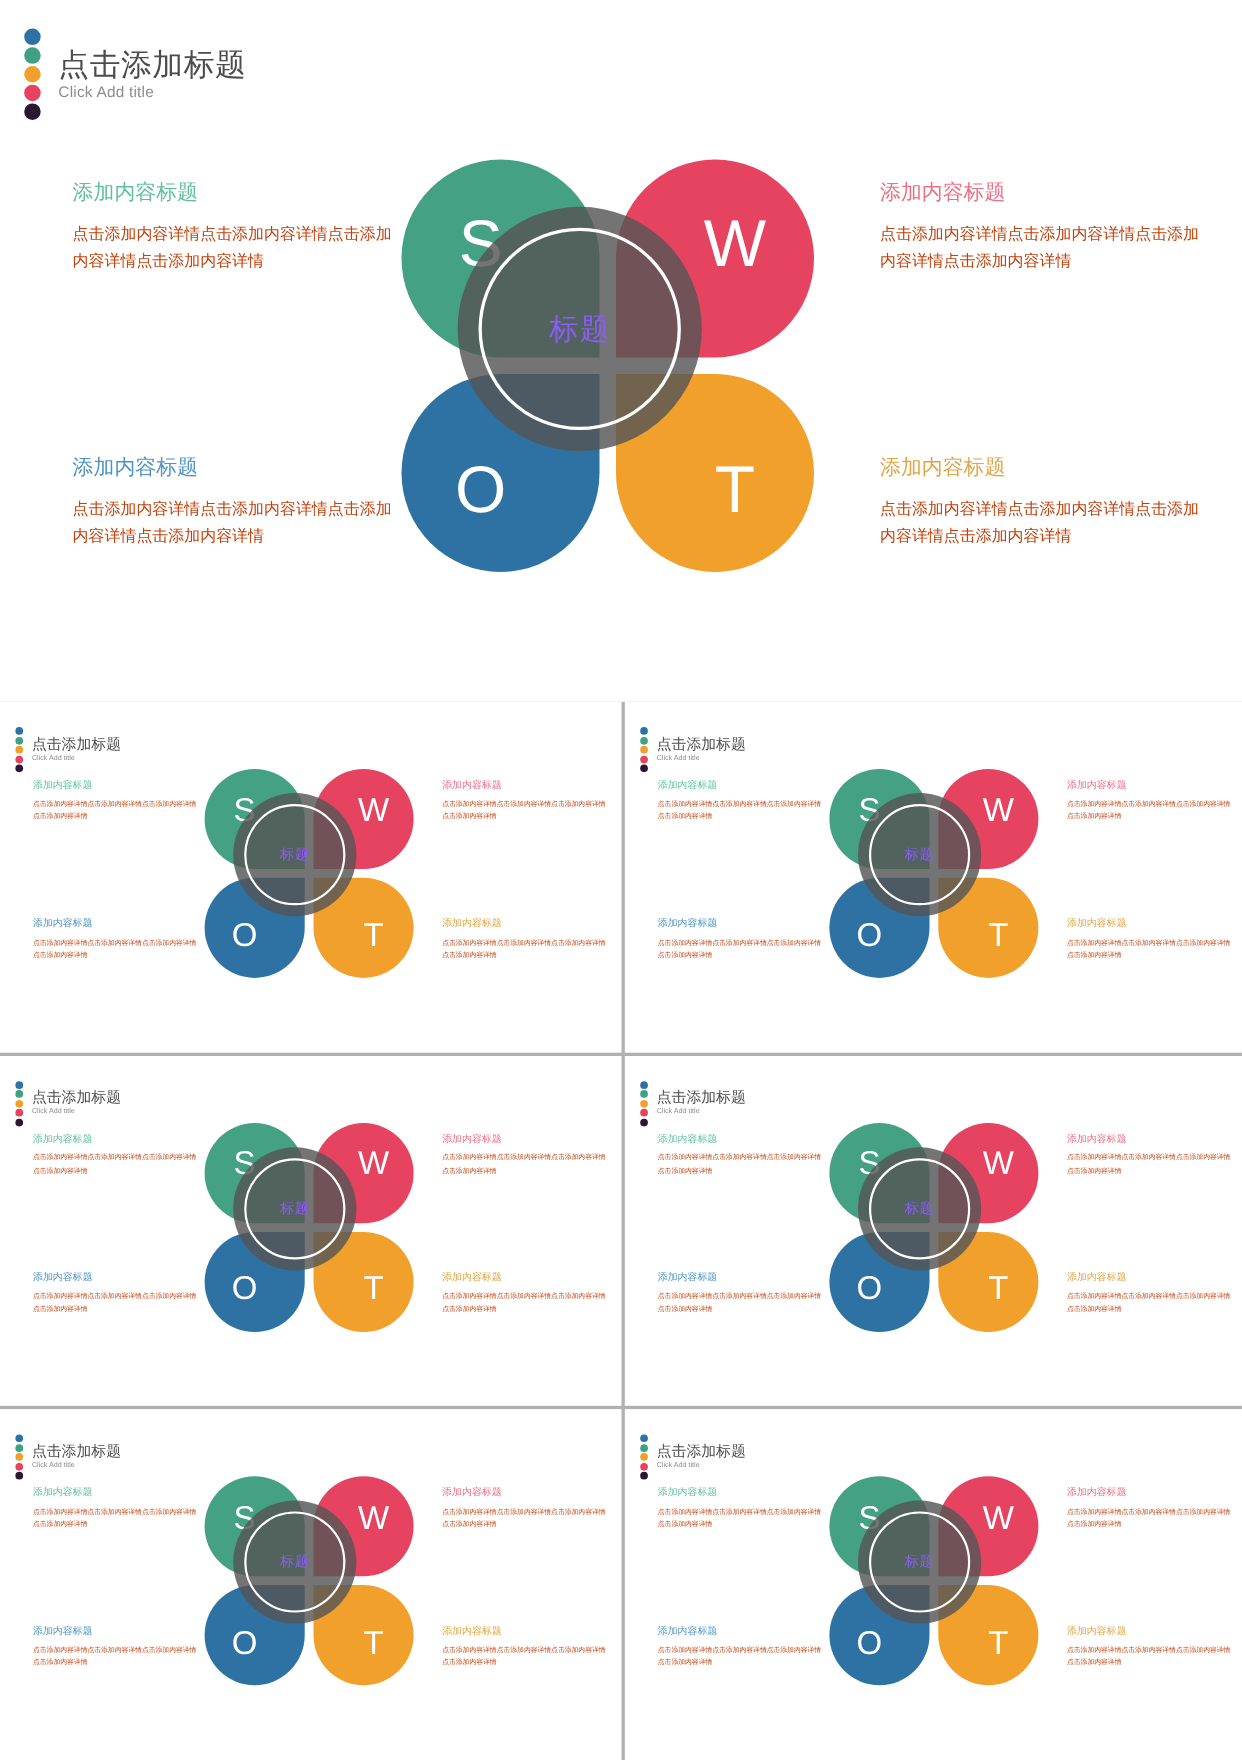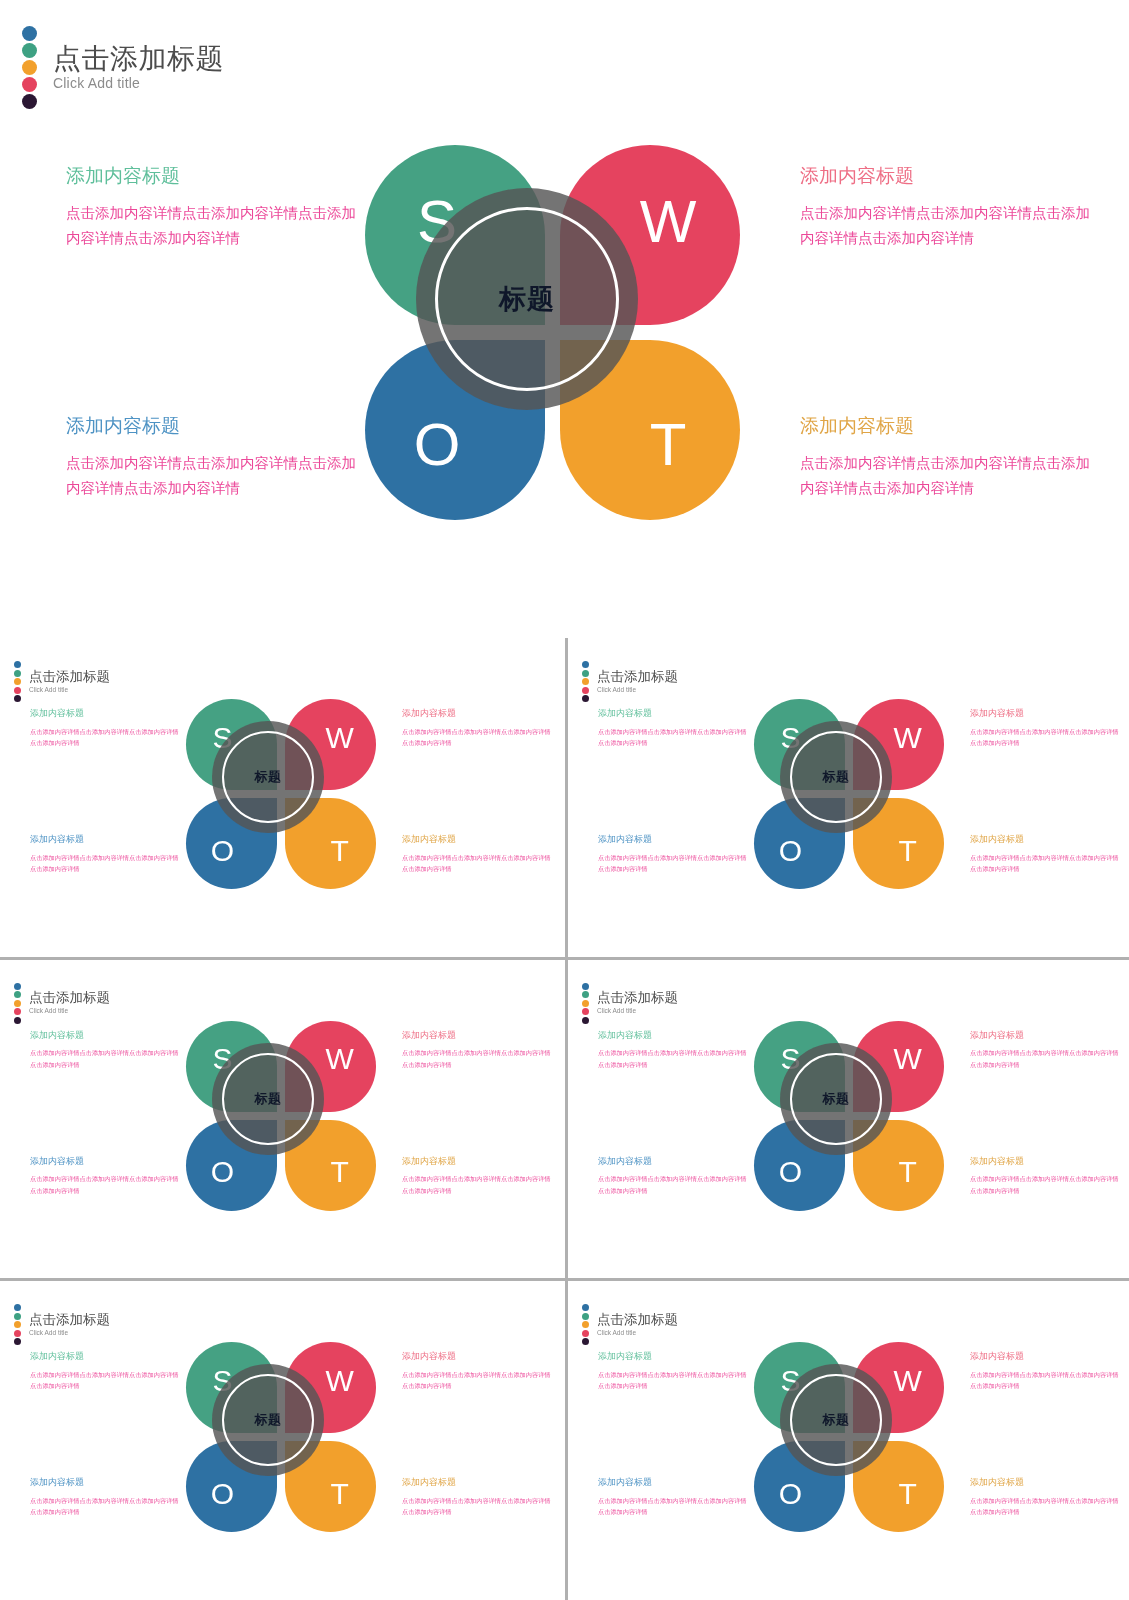--- a/index.html
+++ b/index.html
@@ -28,21 +28,21 @@
   .hero .dot-stack .dot { width: 15px; height: 15px; margin-bottom: 2px; }
   .hero .dot-stack .dot:last-child { margin-bottom: 0; }
 
   .title-group { margin-left: 16px; }
   .hero .title-cn { font-size: 28px; color: #4c4c4c; font-weight: 400; line-height: 1.12; letter-spacing: .5px; }
   .hero .title-en { font-size: 14px; color: #8c8c8c; font-weight: 400; line-height: 1.2; margin-top: 1px; letter-spacing: .2px; }
 
   
   .txt-block { position: absolute; width: 300px; }
   .txt-block .t-head { font-weight: 400; }
-  .txt-block .t-body { color: #ec4899; }
+  .txt-block .t-body { color: #c2410c; }
 
   .hero .txt-block .t-head { font-size: 19px; line-height: 1.3; margin-bottom: 12px; }
   .hero .txt-block .t-body { font-size: 14.5px; line-height: 1.75; }
 
   .hero .tb-s { left: 66px;  top: 164px; }
   .hero .tb-w { left: 800px; top: 164px; }
   .hero .tb-o { left: 66px;  top: 414px; }
   .hero .tb-t { left: 800px; top: 414px; }
 
   
@@ -62,21 +62,21 @@
     color: #ffffff; font-weight: 400; font-family: "Liberation Sans", sans-serif;
   }
   
   .petal.p-s .glyph { transform: translate(-10%, -8%); }
   .petal.p-w .glyph { transform: translate( 10%, -8%); }
   .petal.p-o .glyph { transform: translate(-10%,  8%); }
   .petal.p-t .glyph { transform: translate( 10%,  8%); }
 
   .hub { position: absolute; border-radius: 50%; display: flex; align-items: center; justify-content: center; }
   .hub .hub-ring { position: absolute; border-radius: 50%; border-style: solid; border-color: #ffffff; }
-  .hub .hub-label { position: relative; color: #0f172a; font-weight: 700; }
+  .hub .hub-label { position: relative; color: #8b5cf6; font-weight: 400; }
 
   
   .hero .petal { width: 180px; height: 180px; }
   .hero .p-s { left: 0;    top: 0; }
   .hero .p-w { left: 195px; top: 0; }
   .hero .p-o { left: 0;    top: 195px; }
   .hero .p-t { left: 195px; top: 195px; }
   .hero .petal .glyph { font-size: 60px; }
   .hero .hub { left: 51px; top: 43px; width: 222px; height: 222px; }
   .hero .hub .hub-ring { left: 19px; top: 19px; width: 184px; height: 184px; border-width: 3px; }

